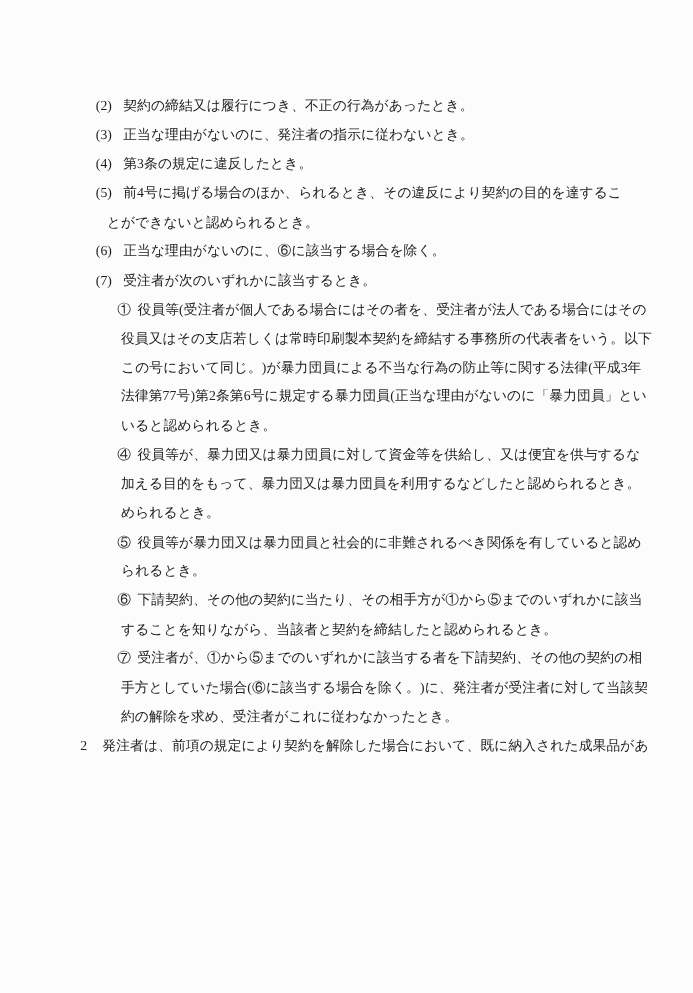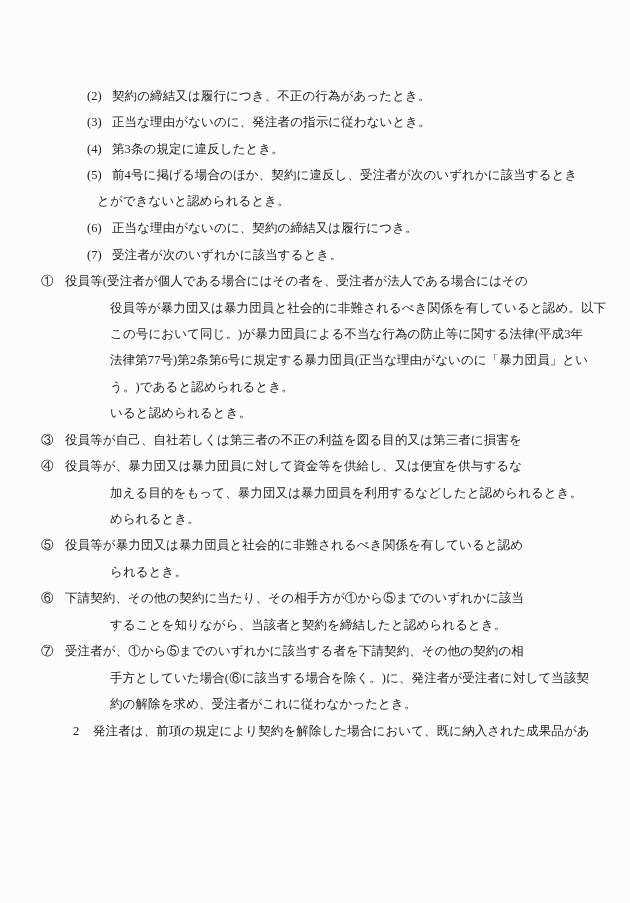--- a/index.html
+++ b/index.html
@@ -28,48 +28,46 @@
     line-height: 26.45px;
     white-space: nowrap;
     letter-spacing: 0.1px;
   }
   .marker {
     display: inline-block;
   }
   
   .lv1-f { padding-left: 87px; }
   .lv1-f .marker { width: 25px; }
-  .lv1-c { padding-left: 97px; font-family: Liberation Mono, monospace; }
+  .lv1-c { padding-left: 97px; }
   
-  .lv2-f { padding-left: 41px; }
+  .lv2-f { padding-left: 101px; text-align: center; }
   .lv2-f .marker { width: 24px; }
   .lv2-c { padding-left: 110px; }
   
   .lv0-f { padding-left: 73px; }
   .lv0-f .marker { width: 20px; }
 </style>
 </head>
 <body>
 
 <div id="page" style="background: rgb(252, 252, 252); color: rgb(28, 28, 28);">
   <div id="doc-body">
       <div class="line lv1-f"><span class="marker">(2)</span><span>契約の締結又は履行につき、不正の行為があったとき。</span></div>
       <div class="line lv1-f"><span class="marker">(3)</span><span>正当な理由がないのに、発注者の指示に従わないとき。</span></div>
       <div class="line lv1-f"><span class="marker">(4)</span><span>第3条の規定に違反したとき。</span></div>
-      <div class="line lv1-f"><span class="marker">(5)</span><span>前4号に掲げる場合のほか、契約に違反し、受注者が次のいずれかに該当するとき</span></div>
+      <div class="line lv1-f"><span class="marker">(5)</span><span>前4号に掲げる場合のほか、られるとき、その違反により契約の目的を達するこ</span></div>
       <div class="line lv1-c"><span>とができないと認められるとき。</span></div>
-      <div class="line lv1-f"><span class="marker">(6)</span><span>正当な理由がないのに、契約の締結又は履行につき。</span></div>
+      <div class="line lv1-f"><span class="marker">(6)</span><span>正当な理由がないのに、⑥に該当する場合を除く。</span></div>
       <div class="line lv1-f"><span class="marker">(7)</span><span>受注者が次のいずれかに該当するとき。</span></div>
       <div class="line lv2-f"><span class="marker">①</span><span>役員等(受注者が個人である場合にはその者を、受注者が法人である場合にはその</span></div>
-      <div class="line lv2-c"><span>役員等が暴力団又は暴力団員と社会的に非難されるべき関係を有していると認め。以下</span></div>
+      <div class="line lv2-c"><span>役員又はその支店若しくは常時印刷製本契約を締結する事務所の代表者をいう。以下</span></div>
       <div class="line lv2-c"><span>この号において同じ。)が暴力団員による不当な行為の防止等に関する法律(平成3年</span></div>
       <div class="line lv2-c"><span>法律第77号)第2条第6号に規定する暴力団員(正当な理由がないのに「暴力団員」とい</span></div>
-      <div class="line lv2-c"><span>う。)であると認められるとき。</span></div>
       <div class="line lv2-c"><span>いると認められるとき。</span></div>
-      <div class="line lv2-f"><span class="marker">③</span><span>役員等が自己、自社若しくは第三者の不正の利益を図る目的又は第三者に損害を</span></div>
       <div class="line lv2-f"><span class="marker">④</span><span>役員等が、暴力団又は暴力団員に対して資金等を供給し、又は便宜を供与するな</span></div>
       <div class="line lv2-c"><span>加える目的をもって、暴力団又は暴力団員を利用するなどしたと認められるとき。</span></div>
       <div class="line lv2-c"><span>められるとき。</span></div>
       <div class="line lv2-f"><span class="marker">⑤</span><span>役員等が暴力団又は暴力団員と社会的に非難されるべき関係を有していると認め</span></div>
       <div class="line lv2-c"><span>られるとき。</span></div>
       <div class="line lv2-f"><span class="marker">⑥</span><span>下請契約、その他の契約に当たり、その相手方が①から⑤までのいずれかに該当</span></div>
       <div class="line lv2-c"><span>することを知りながら、当該者と契約を締結したと認められるとき。</span></div>
       <div class="line lv2-f"><span class="marker">⑦</span><span>受注者が、①から⑤までのいずれかに該当する者を下請契約、その他の契約の相</span></div>
       <div class="line lv2-c"><span>手方としていた場合(⑥に該当する場合を除く。)に、発注者が受注者に対して当該契</span></div>
       <div class="line lv2-c"><span>約の解除を求め、受注者がこれに従わなかったとき。</span></div>

